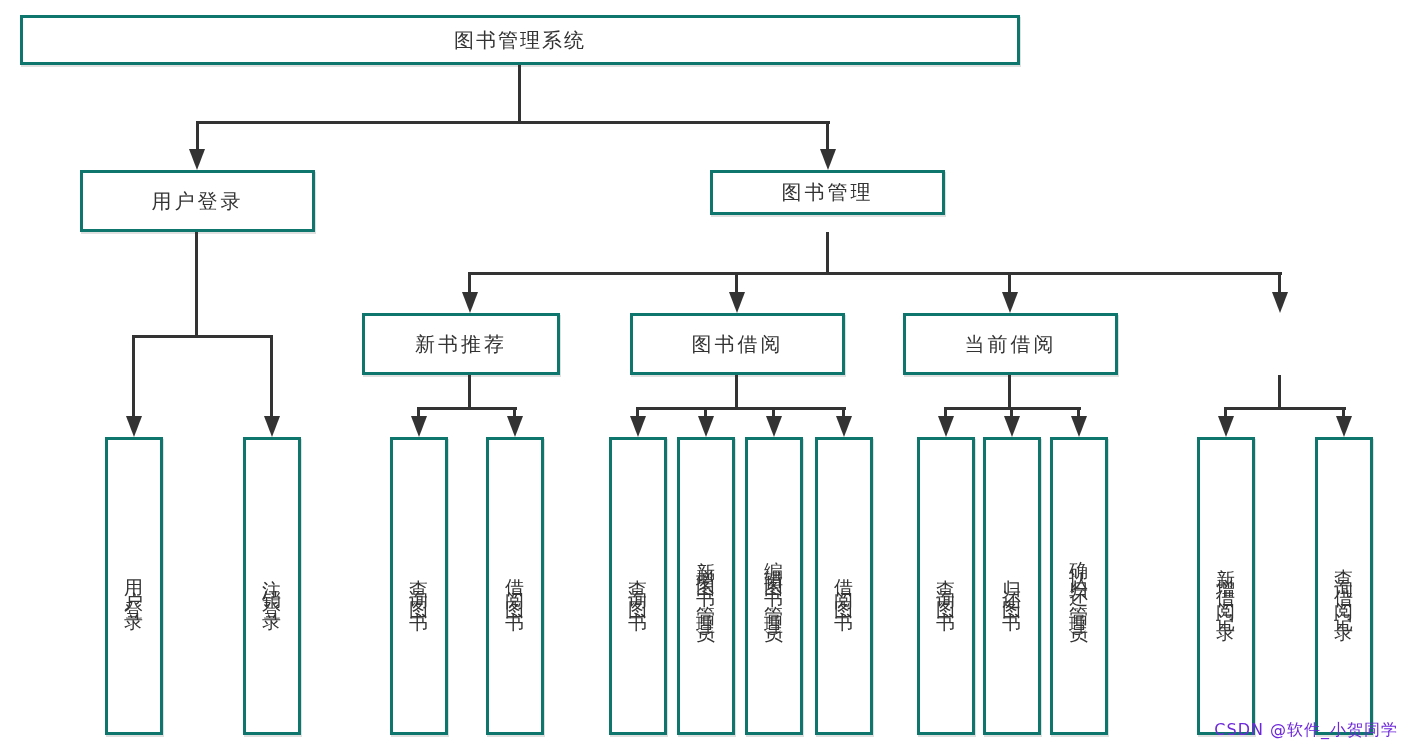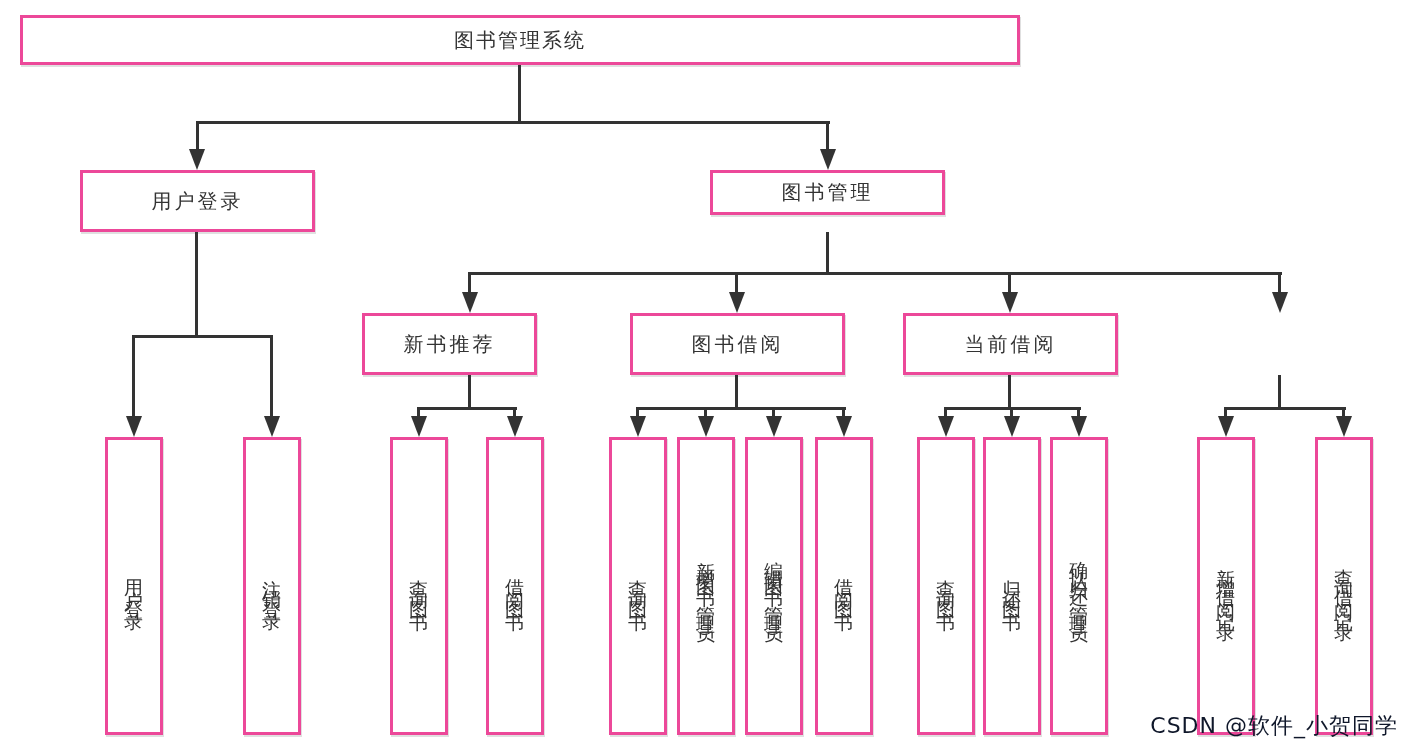--- a/index.html
+++ b/index.html
@@ -8,21 +8,21 @@
     width: 1405px;
     height: 747px;
     background: #ffffff;
     font-family: "DejaVu Sans", "Liberation Sans", sans-serif;
     overflow: hidden;
   }
   .box {
     position: absolute;
     box-sizing: border-box;
     background: #ffffff;
-    border: 3px solid #ec4899;
+    border: 3px solid #0f766e;
     color: #333333;
     display: flex;
     align-items: center;
     justify-content: center;
     box-shadow: 1px 2px 0 rgba(0,0,0,0.12);
   }
   .hbox { font-size: 20px; letter-spacing: 3px; }
   .root-box { font-size: 20px; letter-spacing: 2px; }
   .leaf { top: 437px; width: 58px; height: 298px; }
   .vtext {
@@ -40,38 +40,38 @@
     position: absolute;
     width: 0; height: 0;
     border-left: 8px solid transparent;
     border-right: 8px solid transparent;
     border-top: 21px solid #333333;
   }
   .watermark {
     position: absolute;
     right: 7px;
     bottom: 6px;
-    font-size: 22px;
-    color: #0f172a;
+    font-size: 16px;
+    color: #6d28d9;
     letter-spacing: 1px;
     z-index: 10;
     white-space: nowrap;
   }
 </style>
 </head>
 <body>
 
 <div class="canvas">
 
   <div class="box root-box" style="left:20px; top:15px; width:1000px; height:50px;">图书管理系统</div>
 
   <div class="box hbox" style="left:80px; top:170px; width:235px; height:62px;">用户登录</div>
   <div class="box hbox" style="left:710px; top:170px; width:235px; height:45px;">图书管理</div>
 
-  <div class="box hbox" style="left:362px; top:313px; width:175px; height:62px;">新书推荐</div>
+  <div class="box hbox" style="left:362px; top:313px; width:198px; height:62px;">新书推荐</div>
   <div class="box hbox" style="left:903px; top:313px; width:215px; height:62px;">当前借阅</div>
   <div class="box hbox" style="left:630px; top:313px; width:215px; height:62px;">图书借阅</div>
 
   <div class="box leaf" style="left:105px;">
     <span class="vtext">用户登录</span>
   </div>
   <div class="box leaf" style="left:243px;">
     <span class="vtext">注销登录</span>
   </div>
 

